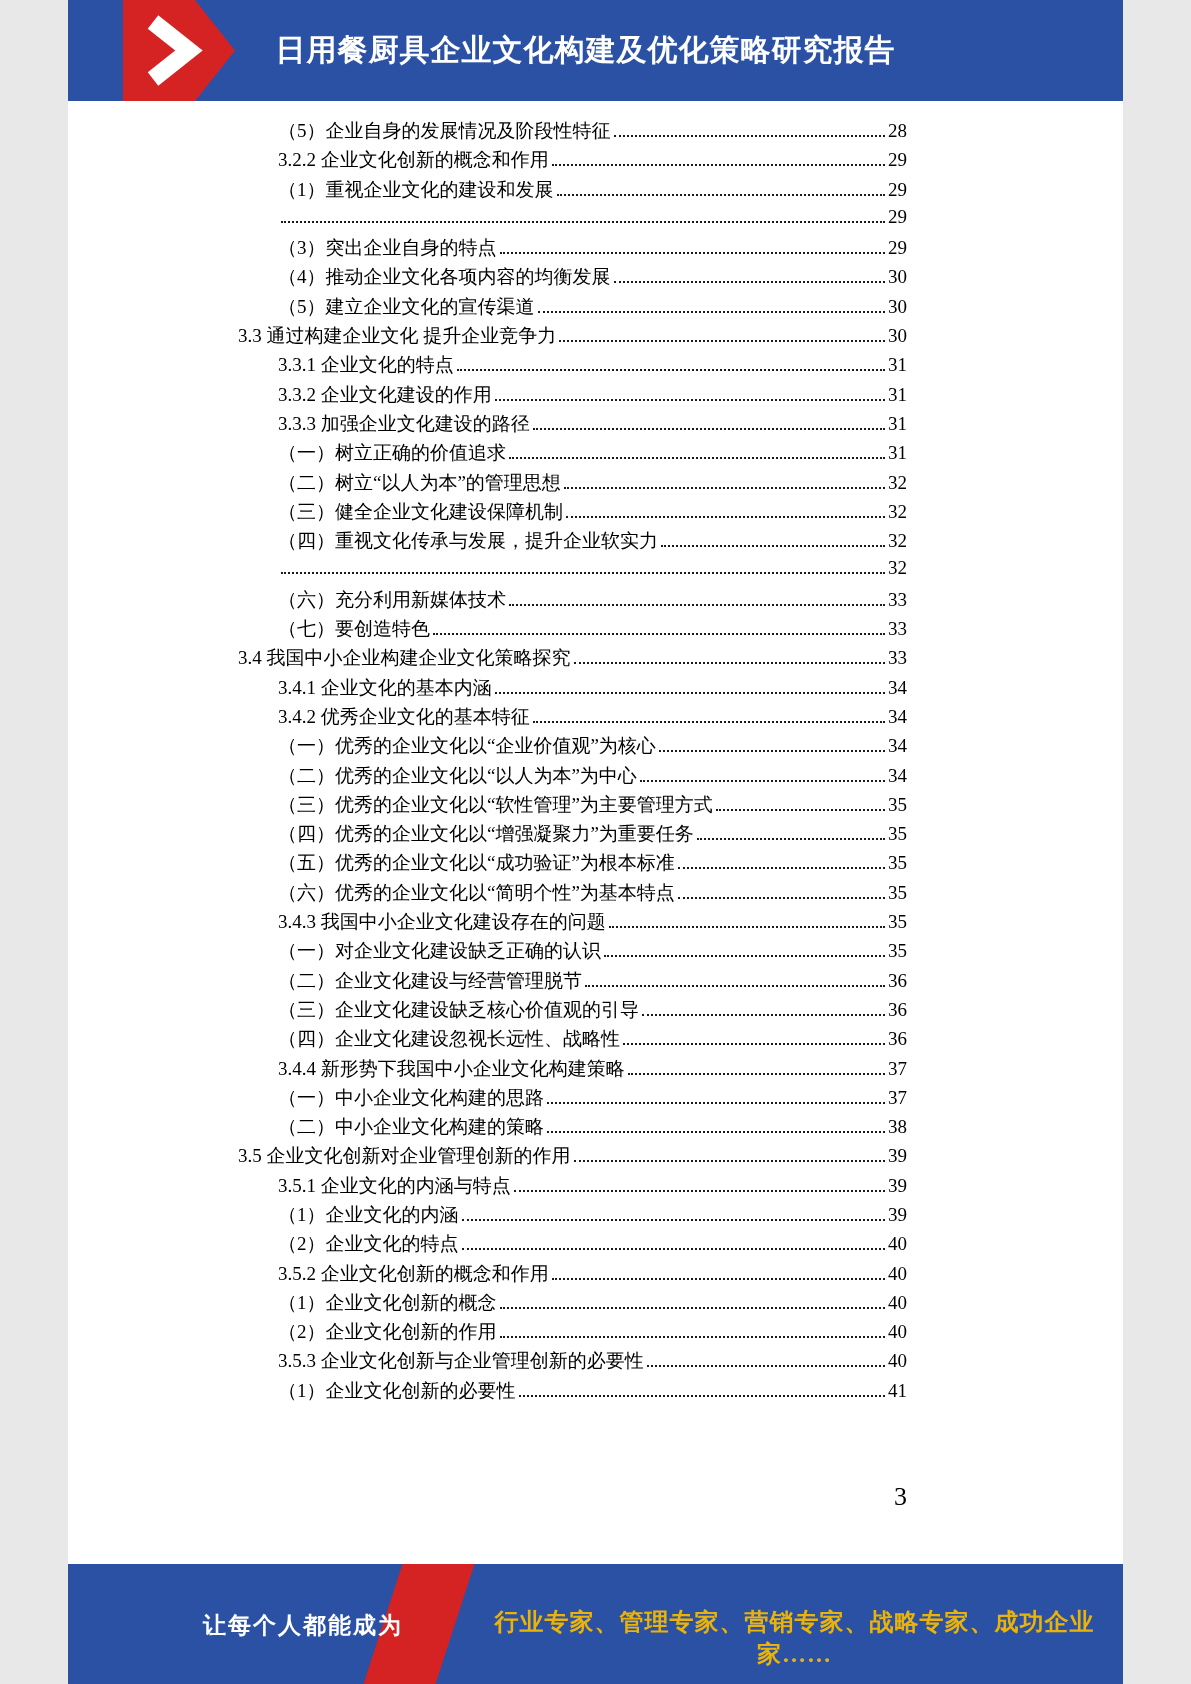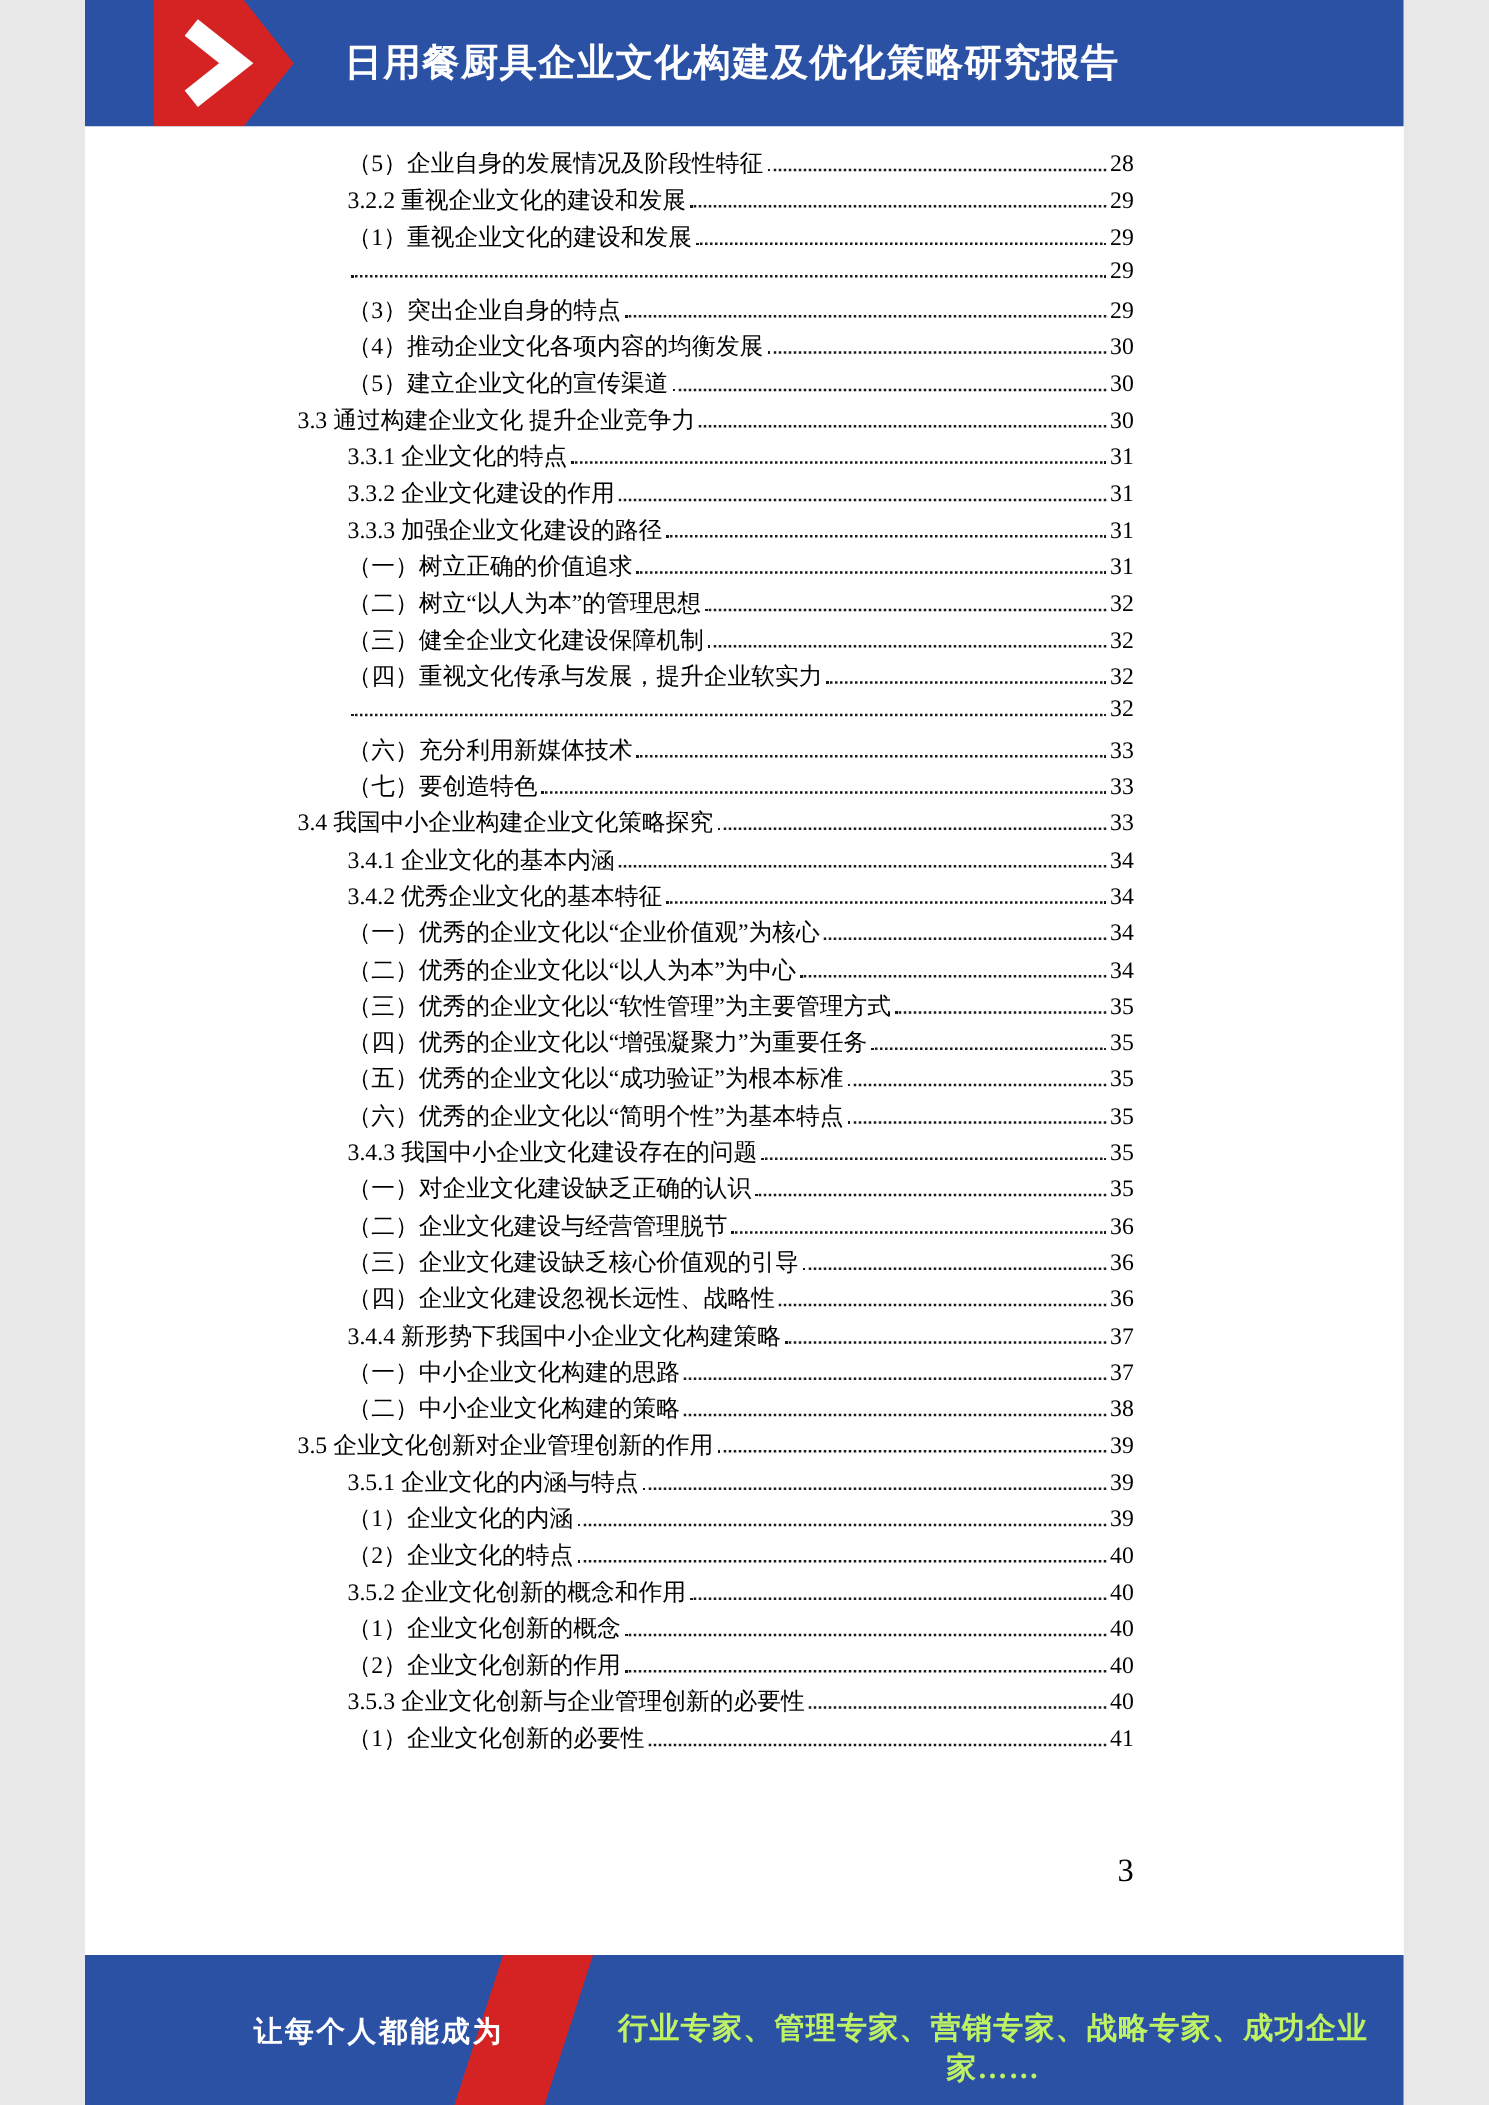--- a/index.html
+++ b/index.html
@@ -97,21 +97,21 @@
     color: #ffffff;
     font-size: 23px;
     font-weight: bold;
     letter-spacing: 2px;
     font-family: "Liberation Sans", "DejaVu Sans", sans-serif;
   }
   .footer-right-text {
     position: absolute;
     left: 398px;
     top: 42px;
-    color: #bef264;
+    color: #eab308;
     font-size: 24px;
     font-weight: bold;
     letter-spacing: 1px;
     font-family: "Liberation Serif", "DejaVu Serif", serif;
   }
 </style>
 </head>
 <body>
 
 <div class="page">
@@ -124,21 +124,21 @@
     <div class="header-title">日用餐厨具企业文化构建及优化策略研究报告</div>
   </div>
 
   <div class="toc">
       <div class="toc-row l2">
       <span class="toc-label">（5）企业自身的发展情况及阶段性特征</span>
       <span class="toc-dots"></span>
       <span class="toc-page">28</span>
     </div>
       <div class="toc-row l2">
-      <span class="toc-label">3.2.2 重视企业文化的建设和发展</span>
+      <span class="toc-label">3.2.2 企业文化创新的概念和作用</span>
       <span class="toc-dots"></span>
       <span class="toc-page">29</span>
     </div>
       <div class="toc-row l2">
       <span class="toc-label">（1）重视企业文化的建设和发展</span>
       <span class="toc-dots"></span>
       <span class="toc-page">29</span>
     </div>
       <div class="toc-row l2">
       <span class="toc-dots"></span>

